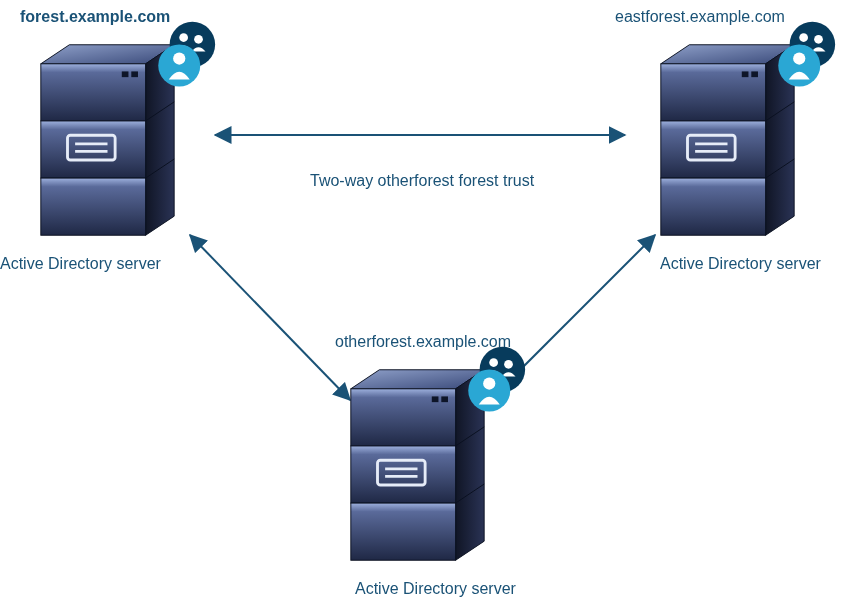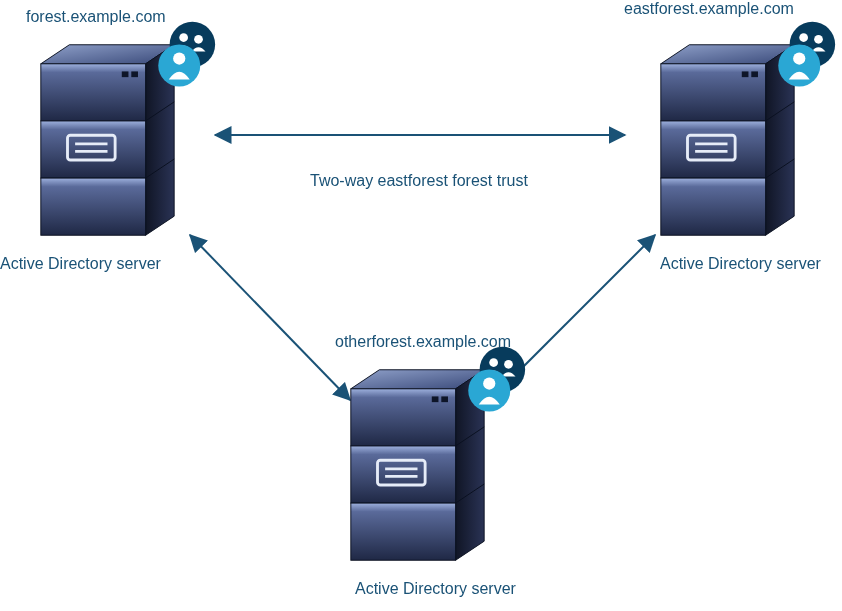--- a/index.html
+++ b/index.html
@@ -56,23 +56,23 @@
     </marker>
   </defs>
 
   <line x1="215" y1="135" x2="625" y2="135" stroke="#1a5276" stroke-width="2" marker-start="url(#arrB)" marker-end="url(#arrA)"></line>
 
   <line x1="190" y1="235" x2="350" y2="400" stroke="#1a5276" stroke-width="2" marker-start="url(#arrB)" marker-end="url(#arrA)"></line>
 
   <line x1="655" y1="235" x2="490" y2="400" stroke="#1a5276" stroke-width="2" marker-start="url(#arrB)" marker-end="url(#arrA)"></line>
 </svg>
 
-<div class="label" style="left:310px; top:172px;">Two-way eastforest forest trust</div>
-
-<div class="label" style="left:26px; top:8px;">forest.example.com</div>
+<div class="label" style="left:310px; top:172px;">Two-way otherforest forest trust</div>
+
+<div class="label" style="left:20px; top:8px;font-weight:bold;">forest.example.com</div>
 <div class="node" style="left:30px; top:40px;">
   <div class="server">
 <svg viewBox="0 0 160 210" width="155" height="200">
 
   <polygon points="10,25 120,25 150,5 40,5" fill="url(#topFace)" stroke="#0a1020" stroke-width="1"></polygon>
 
   <polygon points="120,25 150,5 150,185 120,205" fill="url(#sideFace)" stroke="#0a1020" stroke-width="1"></polygon>
 
   <g stroke="#0a1020" stroke-width="1">
     <rect x="10" y="25" width="110" height="60" fill="url(#panelHL)"></rect>
@@ -104,21 +104,21 @@
 
   <circle cx="30" cy="52" r="24" fill="#2aa7d4"></circle>
   <g fill="#ffffff">
     <circle cx="30" cy="44" r="7"></circle>
     <path d="M18,68 q12,-18 24,0 z"></path>
   </g>
 </svg></div>
 </div>
 <div class="label" style="left:0px; top:255px;">Active Directory server</div>
 
-<div class="label" style="left:615px; top:0;margin-left:9px;">eastforest.example.com</div>
+<div class="label" style="left:615px; top:8px;">eastforest.example.com</div>
 <div class="node" style="left:650px; top:40px;">
   <div class="server">
 <svg viewBox="0 0 160 210" width="155" height="200">
 
   <polygon points="10,25 120,25 150,5 40,5" fill="url(#topFace)" stroke="#0a1020" stroke-width="1"></polygon>
 
   <polygon points="120,25 150,5 150,185 120,205" fill="url(#sideFace)" stroke="#0a1020" stroke-width="1"></polygon>
 
   <g stroke="#0a1020" stroke-width="1">
     <rect x="10" y="25" width="110" height="60" fill="url(#panelHL)"></rect>

